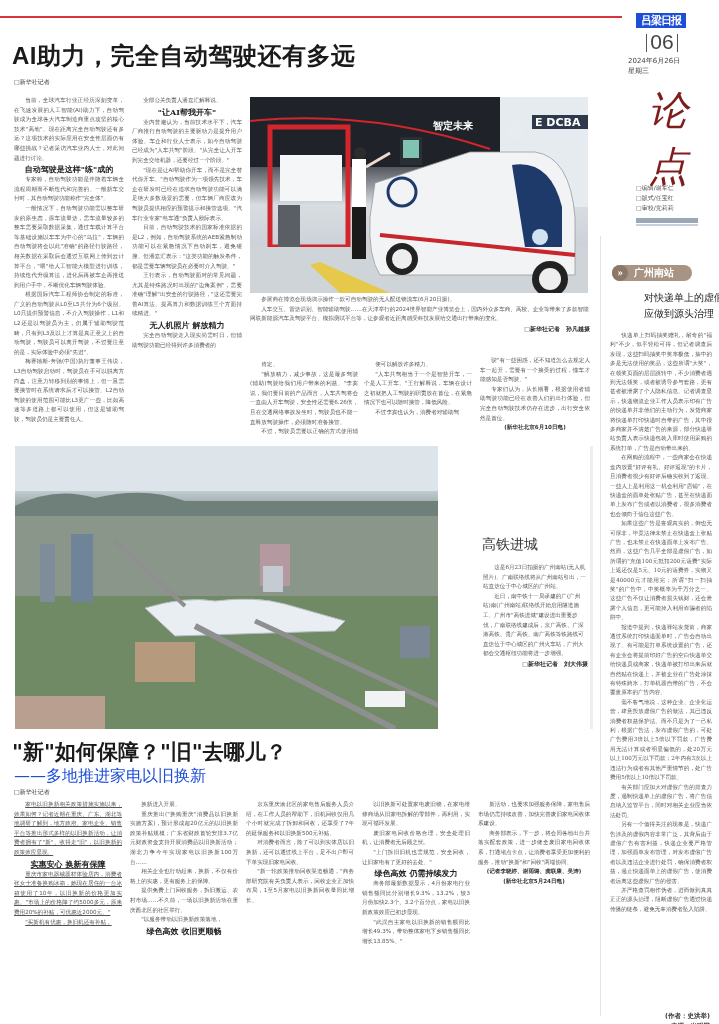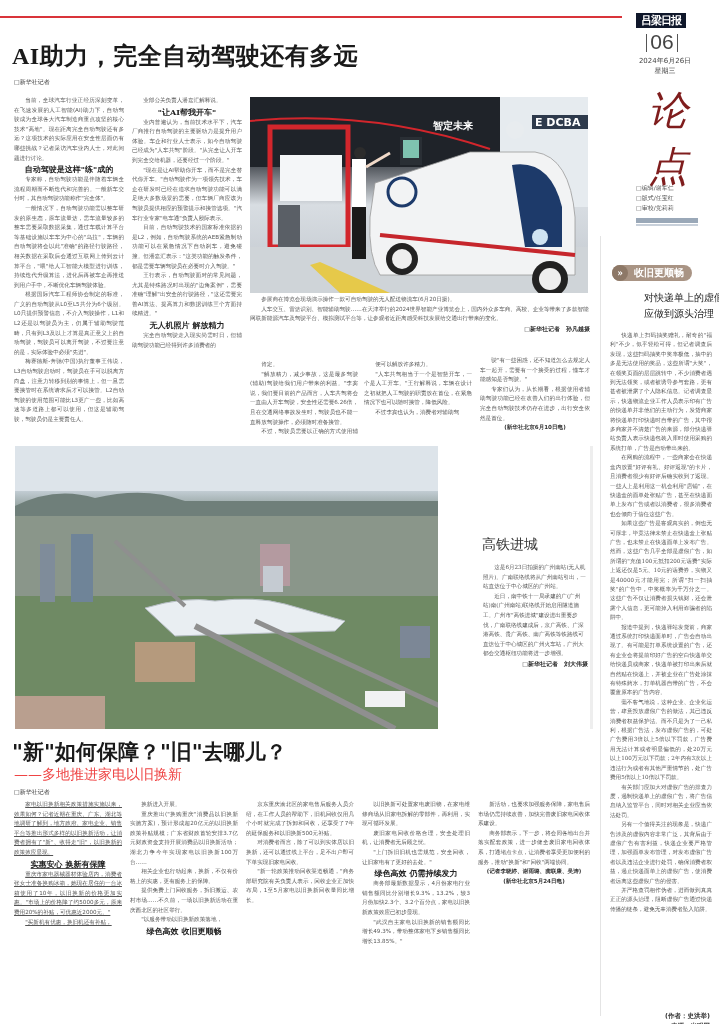--- a/index.html
+++ b/index.html
@@ -1,33 +1,33 @@
 <!DOCTYPE html>
 <html><head>
 <meta charset="utf-8">
 <style>
   html, body { margin:0; padding:0; }
   body { width:719px; height:1024px; background:#fff; position:relative; overflow:hidden;
          font-family:"DejaVu Sans", sans-serif; color:#333; }
   .abs { position:absolute;margin-top:17px; }
   .redline { position:absolute; left:0; top:16px; width:622px; height:2px; background:#d9343a; }
-  .masthead { position:absolute; left:636px; top:13px; width:50px; height:15px; background:#0f172a;
+  .masthead { position:absolute; left:636px; top:13px; width:50px; height:15px; background:#1d4ed8;
               color:#fff; font-family:"DejaVu Serif", serif; font-size:11px; font-weight:bold;
               text-align:center; line-height:15px; letter-spacing:-1px; }
   .pageno { position:absolute; left:641px; top:30px; width:42px; font-size:21px; color:#444; text-align:center;
             font-family:Liberation Sans, sans-serif; }
   .pageno span.bar { display:inline-block; width:1px; height:18px; background:#555; vertical-align:middle; margin:0 3px; }
-  .date { position:absolute; left:628px; top:56px; width:74px; text-align:center; font-size:7px; color:#444; line-height:10px; }
+  .date { position:absolute; left:628px; top:56px; width:74px; text-align:left; font-size:7px; color:#444; line-height:10px; }
   .section-title { position:absolute; left:648px; top:82px; width:40px; font-family:"DejaVu Serif", serif;
                    font-size:40px; color:#7f1d1d; line-height:56px; text-align:center; font-style:italic; }
   .editors { position:absolute; left:636px; top:183px; width:70px; font-size:6px; color:#555; line-height:10px; }
   .edbar { position:absolute; left:636px; top:218px; width:62px; height:5px; background:#9aa8b8; }
   .edbar2 { position:absolute; left:636px; top:224px; width:62px; height:2px; background:#c8d0da; }
 
-  .headline { position:absolute; left:12px; top:40px; font-family:Liberation Serif, serif; font-weight:bold;
+  .headline { position:absolute; left:12px; top:40px; font-family:Liberation Sans, sans-serif; font-weight:bold;
               font-size:24px; color:#1a1a1a; letter-spacing:0.5px; white-space:nowrap; }
   .byline { position:absolute; font-size:6px; color:#333; }
   .col { position:absolute; font-size:5.6px; line-height:9.6px; color:#555; text-align:justify; overflow:hidden; }
   .col p { margin:0; text-indent:2em; }
   .subhead { font-family:"DejaVu Serif", serif; font-weight:bold; font-size:8px; color:#222; text-align:center;
              margin:5px 0; text-indent:0 !important; line-height:12px; }
   .sign { text-align:right; font-weight:bold; color:#333; text-indent:0 !important; }
 
   .photo1 { position:absolute; left:250px; top:97px; width:338px; height:196px; overflow:hidden;
             background:linear-gradient(180deg,#1e2228 0%,#2b2f36 30%,#d8dde2 55%,#bfc5cc 100%); }
@@ -47,21 +47,21 @@
   .comment-tag .circ { position:absolute; left:0; top:0; width:16px; height:16px; border-radius:50%; background:#8d7867; text-align:center; font-size:9px; }
   .comment-tag .lbl { position:absolute; left:22px; top:0; }
   .comment-title { position:absolute; left:612px; top:290px; width:100px; font-family:"DejaVu Serif", serif; font-weight:normal;
                    font-size:10px; line-height:16px; color:#222;margin-left:32px; }
   .comment-body { position:absolute; left:610px; top:331px; width:102px; font-family:"DejaVu Serif", serif; font-size:5.6px;
                   line-height:9.4px; color:#555; text-align:justify; }
   .comment-body p { margin:0; text-indent:2em; }
   .vrule { position:absolute; left:600px; top:236px; width:1px; height:780px; background:#e4e4e4; }
 
   .headline2 { position:absolute; left:12px; top:738px; font-family:"DejaVu Serif", serif; font-weight:bold; font-size:21px; color:#1a1a1a; white-space:nowrap; }
-  .subtitle2 { position:absolute; left:14px; top:766px; font-size:14px; color:#ef4444; white-space:nowrap; }
+  .subtitle2 { position:absolute; left:14px; top:766px; font-size:16px; color:#1d4ed8; white-space:nowrap; }
 </style>
 </head>
 <body>
 
 <div class="redline"></div>
 <div class="masthead">吕梁日报</div>
 <div class="pageno">
   <span class="bar"></span><span>06</span><span class="bar"></span>
 </div>
 <div class="date">
@@ -214,21 +214,21 @@
 <div class="col" style="left:478px; top:800px; width:112px; height:222px;">
   <p>新活动，也要求加强服务保障，家电售后市场仍需持续改善，加快完善废旧家电回收体系建设。</p>
   <p>商务部表示，下一步，将会同各地出台并落实配套政策，进一步健全废旧家电回收体系，打通堵点卡点，让消费者享受更加便利的服务，推动"换新"和"回收"两端协同。</p>
   <div class="sign" style="text-align:center;">(记者李晓婷、谢雨璐、龚联康、吴涛)</div>
   <div class="sign" style="text-align:center;">(新华社北京5月24日电)</div>
 </div>
 
 <div class="vrule"></div>
 <div class="comment-tag">
   <span class="circ">»</span>
-  <span class="lbl">收旧更顺畅</span>
+  <span class="lbl">广州南站</span>
 </div>
 <div class="comment-title">对快递单上的虚假广告应做到源头治理</div>
 <div class="comment-body">
   <p>快递单上扫码抽奖赠礼，耐奇的"福利"不少，似乎轻松可得，但记者调查后发现，这些扫码抽奖中奖率极低，抽中的多是无法使用的奖品，这些所谓"大奖"，在领奖页面的层层跳转中，不少消费者遇到无法领奖，或者被诱导参与套路，更有甚者被泄露了个人隐私信息。记者调查显示，快递物流企业工作人员表示印有广告的快递单并非他们的主动行为，发货商家将快递单打印快递时自带的广告，其中很多商家并不清楚广告的来源，部分快递驿站负责人表示快递包装入库时使用采购的系统打单，广告是自动带出来的。</p>
   <p>在网购的流程中，一些商家会在快递盒内放置"好评有礼、好评返现"的卡片，且消费者很少有好评后确实收到了返现。一些人上是利用这一机会利用"店铺"，在快递盒的面单处张贴广告，甚至在快递面单上发布广告或者以消费者，很多消费者也会倾向于信任这些广告。</p>
   <p>如果这些广告是客观真实的，倒也无可厚非，毕竟法律未禁止在快递盒上张贴广告，也未禁止在快递面单上发布广告。然而，这些广告几乎全部是虚假广告，如所谓的"充值100元抵扣200元话费"实际上返还仅是5元、10元的话费券，实物又是40000元才能用完；所谓"扫一扫抽奖"的广告中，中奖概率为千万分之一。这些广告不仅让消费者损失钱财，还会泄露个人信息，更可能掉入利用诈骗者的陷阱中。</p>
   <p>报道中提到，快递驿站发货前，商家通过系统打印快递面单时，广告会自动出现了。有可能是打单系统设置的广告，还有企业会将提前印好广告的空白快递单交给快递员或商家，快递单被打印出来后就自然贴在快递上，并被企业在广告处涂抹有特殊药水，打单机器自带的广告，不会覆盖原本的广告内容。</p>
   <p>毫不客气地说，这种企业、企业化运营，肆意投放虚假广告的做法，其已违反消费者权益保护法。而不只是为了一己私利，根据广告法，发布虚假广告的，可处广告费用3倍以上5倍以下罚款，广告费用无法计算或者明显偏低的，处20万元以上100万元以下罚款；2年内有3次以上违法行为或者有其他严重情节的，处广告费用5倍以上10倍以下罚款。</p>
   <p>有关部门应加大对虚假广告的排查力度，遏制快递单上的虚假广告，将广告信息纳入监管平台，同时对相关企业应当依法处罚。</p>
   <p>另有一个值得关注的现象是，快递广告涉及的虚假内容非常广泛，其背后由于虚假广告有害利益，快递企业要严格管理，加强面单发布管理，对发布虚假广告者以及违法企业进行处罚，确保消费者权益，遏止快递面单上的虚假广告，使消费者远离这些虚假广告的侵害。</p>

